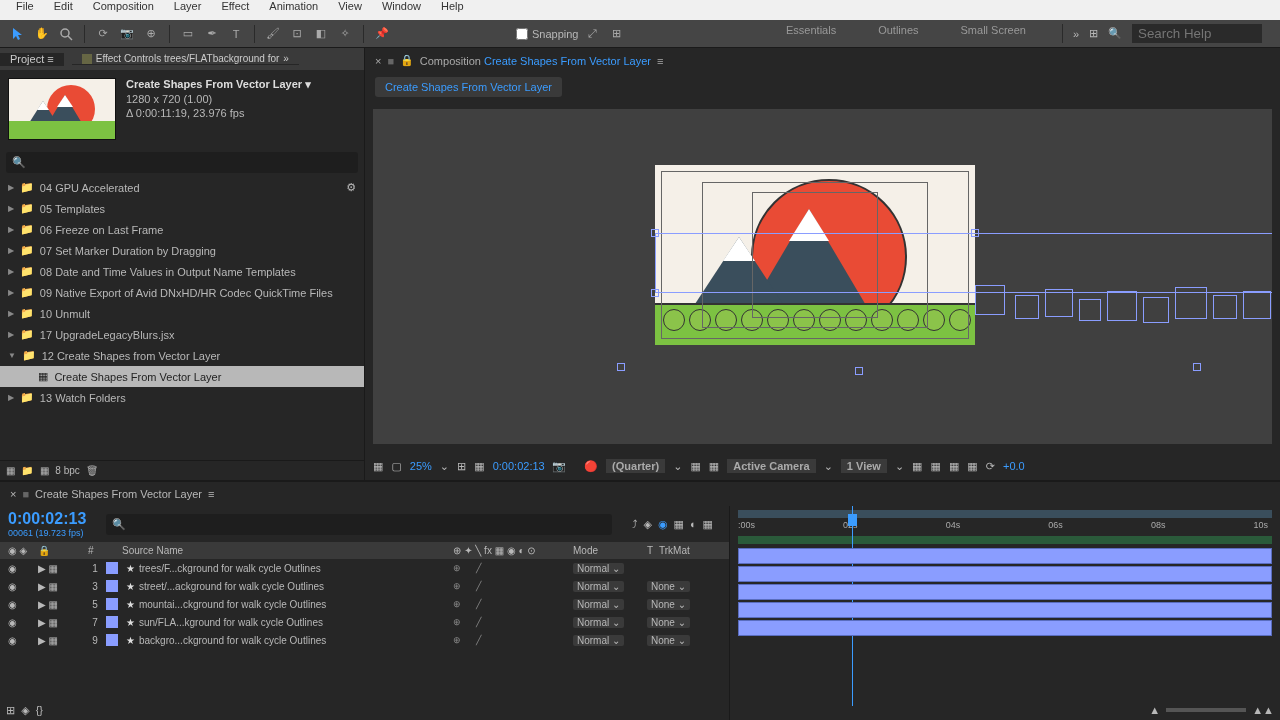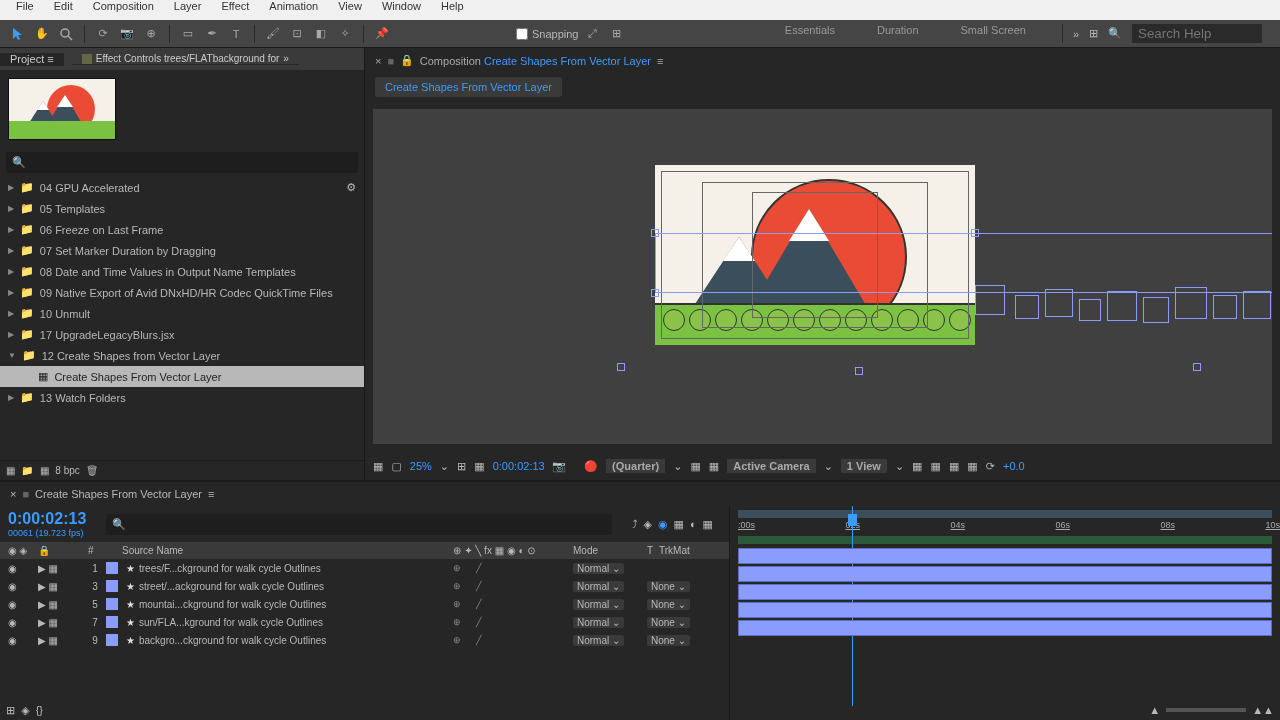--- a/index.html
+++ b/index.html
@@ -90,21 +90,21 @@
 .layer-row .sw { width: 12px; height: 12px; background: #8a9dff; margin: 0 4px; }
 .layer-row .star { color: #ddd; margin: 0 4px; }
 .layer-row .nm { flex: 1; }
 .layer-row .flags { width: 120px; color: #888; font-size: 9px; letter-spacing: 2px; }
 .layer-row .mode { width: 74px; }
 .layer-row .tmat { width: 74px; }
 .drop { background: #3a3a3a; padding: 0 4px; border-radius: 2px; }
 .tl-right { flex: 1; display: flex; flex-direction: column; }
 .ruler { height: 40px; position: relative; background: #262626; }
 .ruler-bar { position: absolute; top: 4px; left: 8px; right: 8px; height: 8px; background: #3a4e5c; }
-.ruler-labels { position: absolute; top: 14px; left: 8px; right: 0; display: flex; justify-content: space-between; font-size: 9px; color: #aaa; text-decoration: underline; }
+.ruler-labels { position: absolute; top: 14px; left: 8px; right: 12px; display: flex; justify-content: space-between; font-size: 9px; color: #aaa; }
 .playhead { position: absolute; top: 0; left: 122px; width: 1px; height: 200px; background: #3b9cff; }
 .playhead::before { content: ''; position: absolute; top: 8px; left: -4px; width: 9px; height: 12px; background: #3b9cff; }
 .work-area { position: absolute; top: 30px; left: 8px; right: 8px; height: 8px; background: #2a5a3a; }
 .tl-tracks { flex: 1; position: relative; }
 .track { position: absolute; left: 8px; right: 8px; height: 16px; background: #8a9dff; border: 1px solid #5a6dbf; }
 .tl-footer { height: 20px; display: flex; align-items: center; padding: 0 6px; gap: 6px; background: #262626; }
 </style>
 </head>
 <body>
 
@@ -149,21 +149,21 @@
   <div class="tool-sep"></div>
   <div class="tool-ic">📌</div>
   <div class="snap-box">
     <input type="checkbox" style="">
     <span>Snapping</span>
     <span class="tool-ic">⤢</span>
     <span class="tool-ic">⊞</span>
   </div>
   <div class="workspace-tabs">
     <span class="ws-tab">Essentials</span>
-    <span class="ws-tab">Duration</span>
+    <span class="ws-tab">Outlines</span>
     <span class="ws-tab">Small Screen</span>
     <div class="ws-end">
       <span>»</span>
       <span>⊞</span>
       <span>🔍</span>
       <input class="search-inp" placeholder="Search Help" style="">
     </div>
   </div>
 </div>
 
@@ -174,20 +174,25 @@
       <div class="ptab secondary"><span class="swatch"></span><span>Effect Controls trees/FLATbackground for</span> »</div>
     </div>
     <div class="comp-info">
       <div class="thumb">
         <div class="sun"></div>
           <div class="mtn2"></div>
           <div class="mtn1"></div>
           <div class="snow2"></div>
           <div class="snow1"></div>
           <div class="grass"></div>
+      </div>
+      <div class="info-txt">
+        <div class="title"><span>Create Shapes From Vector Layer</span> ▾</div>
+        <div>1280 x 720 (1.00)</div>
+        <div>Δ 0:00:11:19, 23.976 fps</div>
       </div>
     </div>
     <div class="proj-search">🔍</div>
     <div class="proj-list">
       <div class="proj-item">
           <span class="tri">▶</span>
           <span class="fold">📁</span>
           <span>04 GPU Accelerated</span>
           <span style="margin-left:auto">⚙</span>
         </div>

